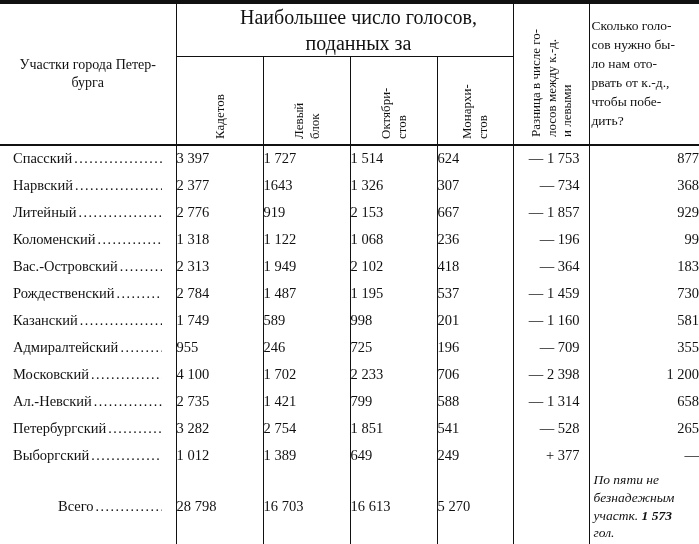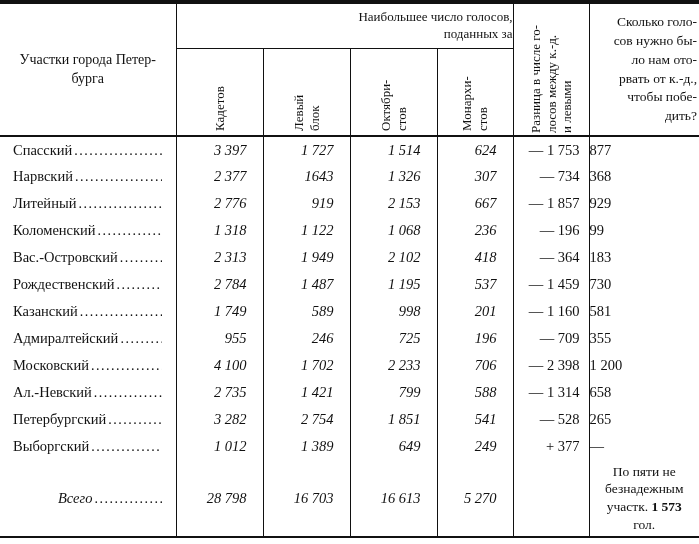--- a/index.html
+++ b/index.html
@@ -16,57 +16,57 @@
 
   
   thead tr.top-row { height: 46px; }
   thead tr.rot-row { height: 88px; }
   .h-districts {
     font-size: 14px; text-align: center; white-space: pre-line; line-height: 1.3;
     border-bottom: 2px solid #111;
     margin-left: 24px;
   }
   .h-group {
-    font-size: 13px; text-align: right; white-space: pre-line; line-height: 1.3;
+    font-size: 20px; text-align: center; white-space: pre-line; line-height: 1.3;
     border-left: 1.5px solid #111; border-bottom: 1.5px solid #111; padding-left: 28px;
   }
   .h-rot { position: relative; border-left: 1.5px solid #111; border-bottom: 2px solid #111; }
   .h-rot-tall { position: relative; border-left: 1.5px solid #111; border-bottom: 2px solid #111; }
   .h-last {
-    font-size: 13.5px; text-align: right; white-space: pre-line; line-height: 1.4;
+    font-size: 13.5px; text-align: left; white-space: pre-line; line-height: 1.4;
     border-left: 1.5px solid #111; border-bottom: 2px solid #111; padding: 0 2px;
   }
   .rot {
     position: absolute; left: 50%; top: 50%;
     transform: translate(-50%, -50%) rotate(-90deg);
     width: 78px; font-size: 13px; line-height: 1.2;
     text-align: left; white-space: pre-line;
   }
   .rot-diff { width: 126px; }
 
   
   tbody tr { height: 27px; }
   tbody tr.total-row { height: 77px; }
   tbody td { border-left: 1.5px solid #111; font-size: 14.5px; }
   tbody td:first-child { border-left: none; }
-  td.num   { text-align: right; padding-right: 16px; font-style: italic; }
+  td.num   { padding-right: 16px; }
   td.diff  { text-align: right; padding-right: 9px; }
-  td.center{ text-align: left; margin-top: 24px; }
+  td.center{ text-align: right; margin-top: 24px; }
   .label-flex { display: flex; align-items: baseline; padding-left: 13px; padding-right: 14px; }
   .label-flex .name { white-space: nowrap; }
   .leader { flex: 1 1 auto; overflow: hidden; white-space: nowrap; padding-left: 2px; }
   .leader::after {
     content: "......................................................................";
     letter-spacing: 1.5px; font-size: 14px;
   }
   .total-row .label-flex { padding-left: 58px; }
-  .total-row .name { font-style: italic; }
+  .total-row .name { }
   td.note {
-    font-size: 13.5px; line-height: 1.3; text-align: center;
-    white-space: pre-line; padding: 0 4px;
+    font-size: 13.5px; line-height: 1.3; text-align: left;
+    white-space: pre-line; padding: 0 4px; font-style: italic;
   }
   td.note b { font-weight: bold; }
 </style>
 </head>
 <body>
 
 <div class="page">
   <table class="vote-table">
     <colgroup>
       <col style="width:176px">

